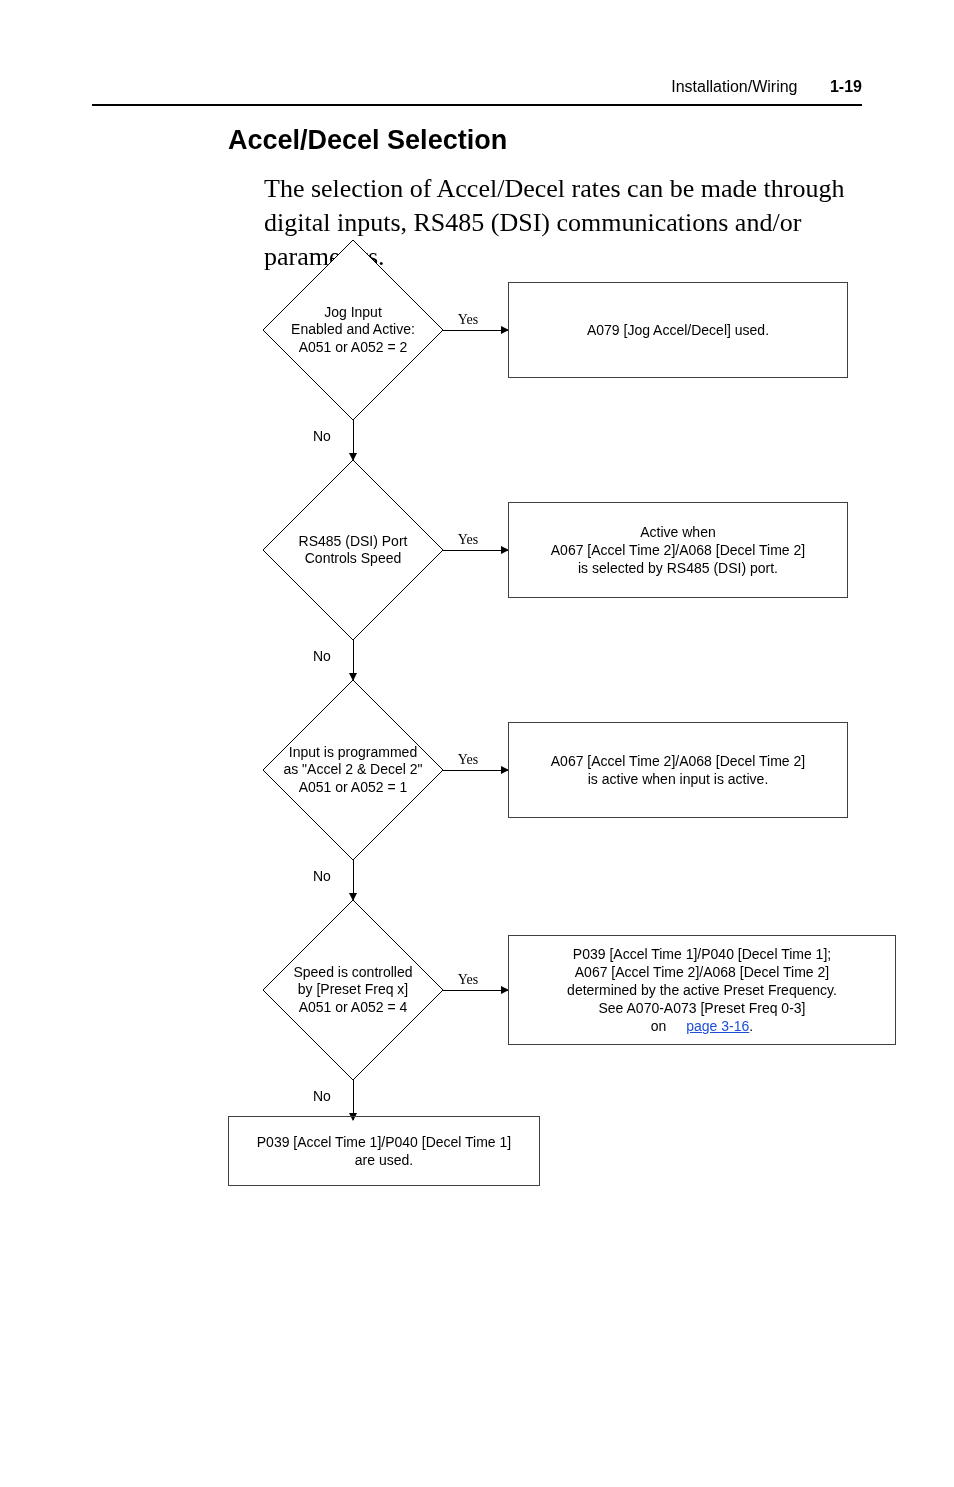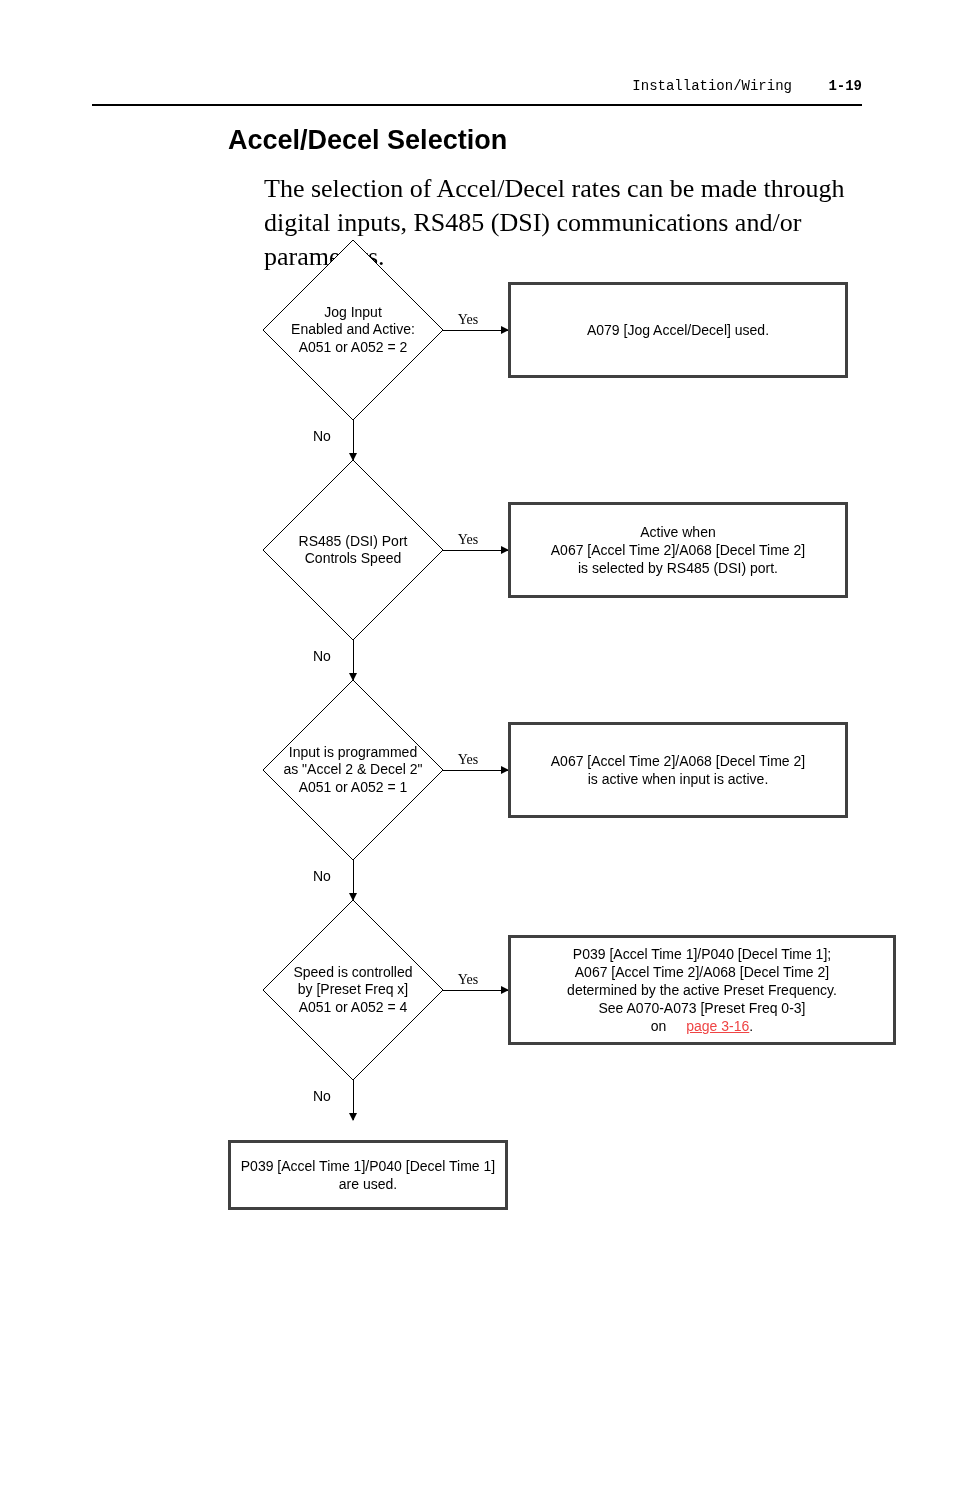--- a/index.html
+++ b/index.html
@@ -8,22 +8,21 @@
     height: 1487px;
     background: #fff;
     font-family: Arial, Helvetica, sans-serif;
     color: #000;
     position: relative;
   }
   .header {
     position: absolute;
     top: 78px;
     right: 92px;
-    font-size: 14px;
-    font-family: Liberation Mono, monospace;
+    font-size: 16px;
   }
   .header .pg { font-weight: bold; margin-left: 28px; }
   .hr {
     position: absolute;
     top: 104px;
     left: 92px;
     right: 92px;
     border-top: 2px solid #000;
   }
   .section-title {
@@ -79,21 +78,21 @@
     text-align: center;
     font-family: Liberation Serif, serif;
   }
   .no {
     position: absolute;
     font-size: 14px;
     left: 85px;
   }
   .box {
     position: absolute;
-    border: 3px solid #404040;
+    border: 1px solid #404040;
     font-size: 14px;
     text-align: center;
     display: flex;
     align-items: center;
     justify-content: center;
     line-height: 1.3;
     padding: 4px;
     font-family: Arial, Helvetica, sans-serif;
   }
   .arrow-h {
@@ -117,21 +116,21 @@
   }
   .arrow-v::after {
     content: "";
     position: absolute;
     bottom: -1px;
     left: -4px;
     border-top: 8px solid #000;
     border-left: 4.5px solid transparent;
     border-right: 4.5px solid transparent;
   }
-  .link { color: #ef4444; text-decoration: underline; margin-left: 16px; }
+  .link { color: #1d4ed8; text-decoration: underline; margin-left: 16px; }
 </style>
 </head>
 <body>
 
 <div class="header">
   <span>Installation/Wiring</span>
   <span class="pg">1-19</span>
 </div>
 <div class="hr"></div>
 
@@ -185,15 +184,15 @@
   <div class="yes" style="top:732px;">Yes</div>
   <div class="arrow-h" style="top:750px; left:215px; width:65px;"></div>
   <div class="box" style="top:695px; left:280px; width:388px; height:110px;">
     <span>
       <span>P039 [Accel Time 1]/P040 [Decel Time 1];<br>A067 [Accel Time 2]/A068 [Decel Time 2]<br>determined by the active Preset Frequency.<br>See A070-A073 [Preset Freq 0-3]<br>on </span><a href="#" class="link">page 3-16</a><span>.</span>
     </span>
   </div>
   <div class="no" style="top:848px;">No</div>
   <div class="arrow-v" style="top:840px; left:125px; height:40px;"></div>
 
-  <div class="box" style="top:900px; left:0; width:280px; height:70px;">P039 [Accel Time 1]/P040 [Decel Time 1]<br>are used.</div>
+  <div class="box" style="top:876px; left:0; width:312px; height:70px;">P039 [Accel Time 1]/P040 [Decel Time 1]<br>are used.</div>
 
 </div>
 
 </body></html>

